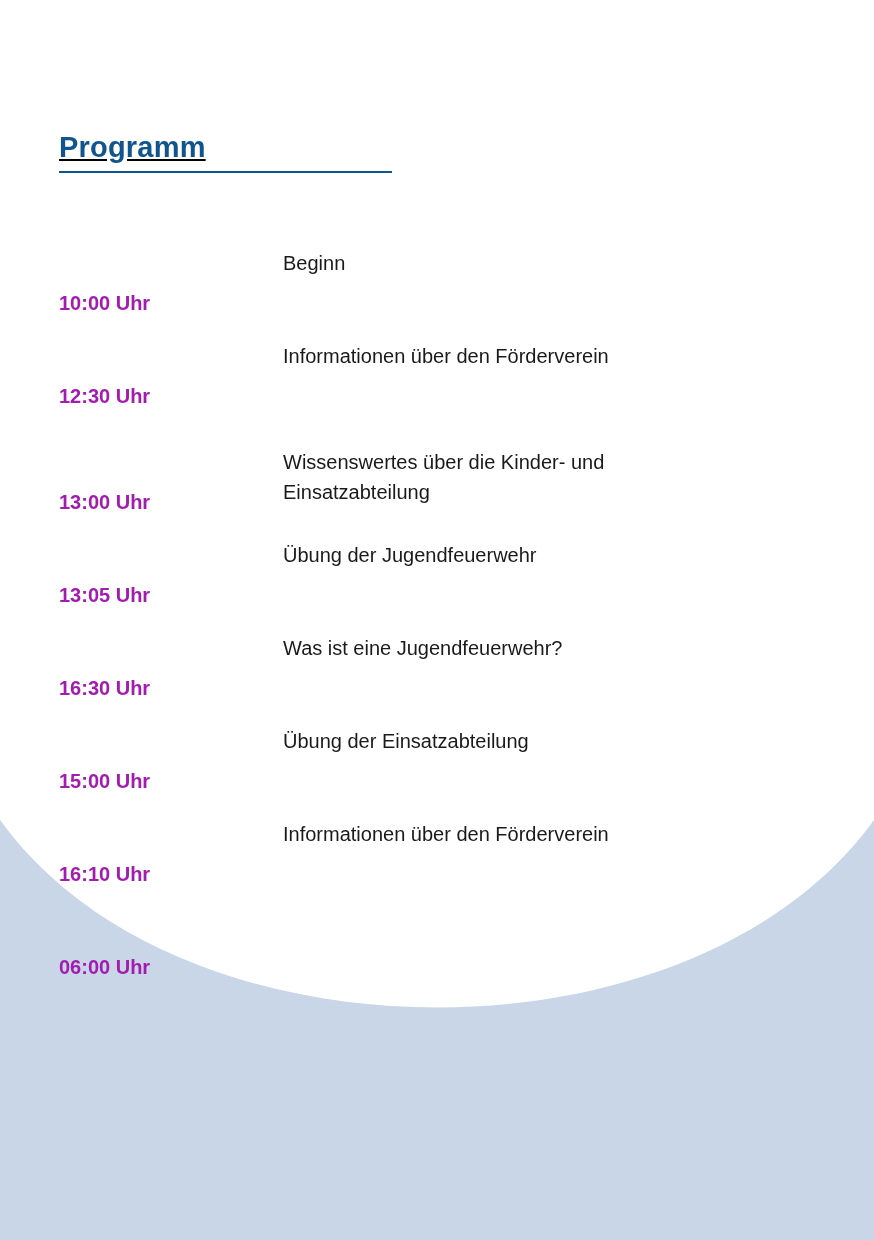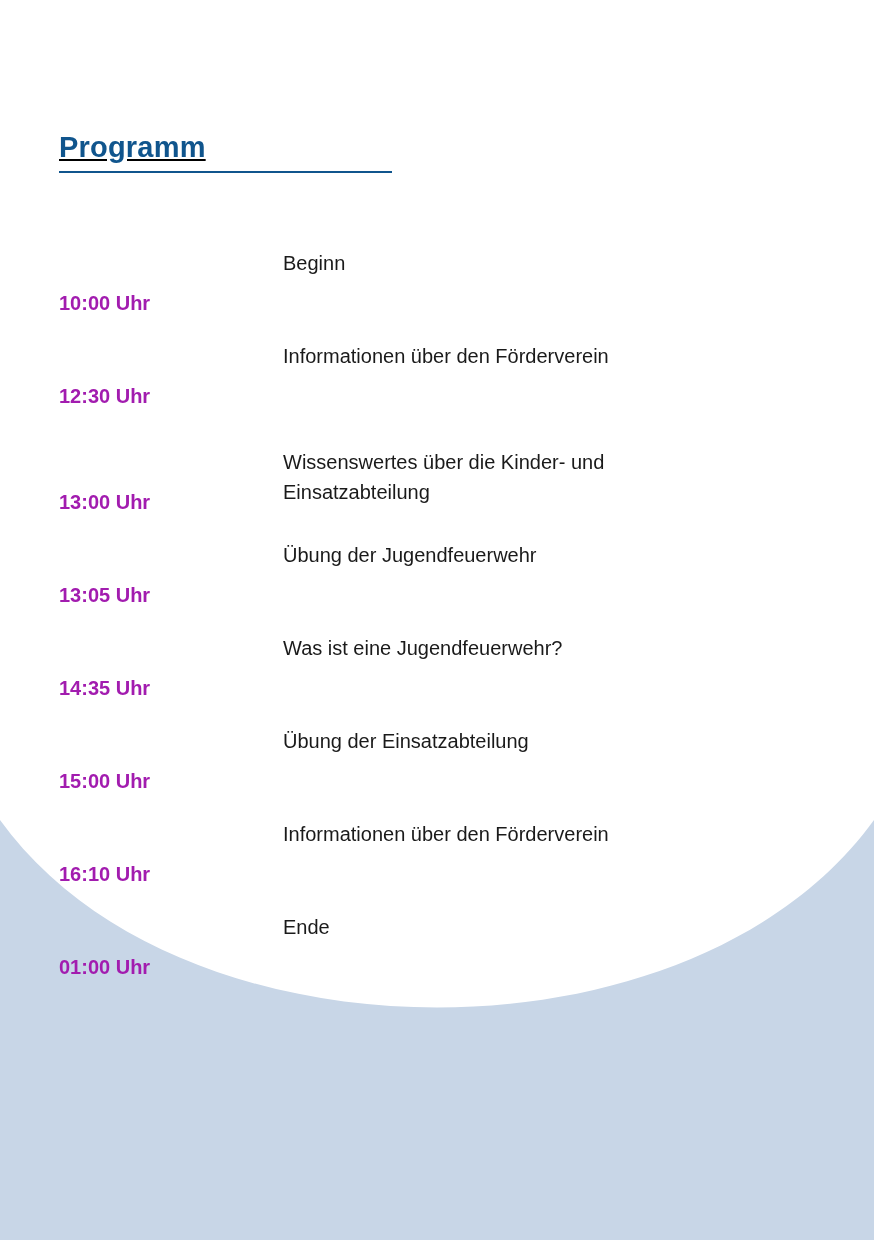--- a/index.html
+++ b/index.html
@@ -122,34 +122,33 @@
         <div class="time">13:00 Uhr</div>
         <div class="desc">Wissenswertes über die Kinder- und Einsatzabteilung</div>
       </div>
 
       <div class="row">
         <div class="time">13:05 Uhr</div>
         <div class="desc">Übung der Jugendfeuerwehr</div>
       </div>
 
       <div class="row">
-        <div class="time">14:35 Uhr</div>
+        <div class="time">16:30 Uhr</div>
         <div class="desc">Was ist eine Jugendfeuerwehr?</div>
       </div>
 
       <div class="row">
         <div class="time">15:00 Uhr</div>
         <div class="desc">Übung der Einsatzabteilung</div>
       </div>
 
       <div class="row">
         <div class="time">16:10 Uhr</div>
         <div class="desc">Informationen über den Förderverein</div>
       </div>
 
       <div class="row">
-        <div class="time">01:00 Uhr</div>
-        <div class="desc">Ende</div>
+        <div class="time">06:00 Uhr</div>
       </div>
 
     </div>
   </div>
 </div>
 
 </body></html>

